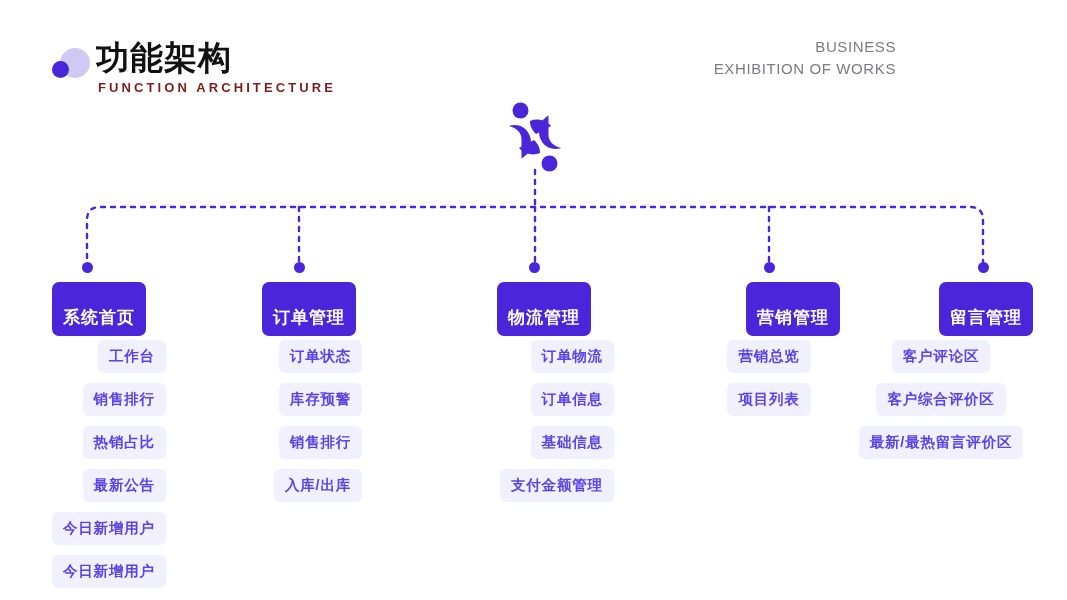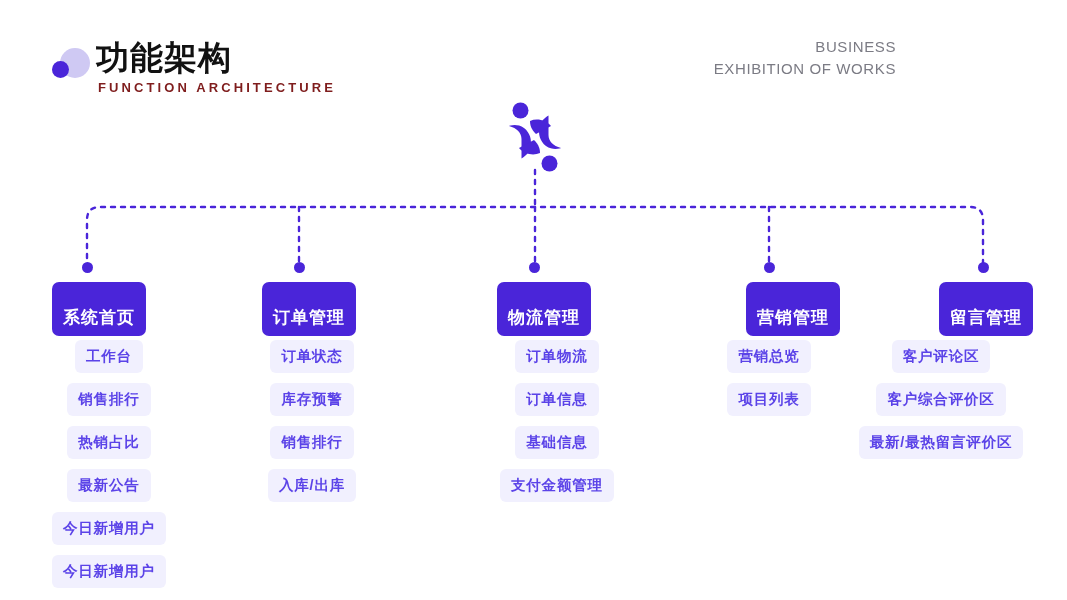--- a/index.html
+++ b/index.html
@@ -144,21 +144,21 @@
     background: #f1f0fe;
     color: #5b43e8;
     font-size: 14.5px;
     font-weight: bold;
     letter-spacing: 0.8px;
     padding: 6px 11px 7px 11px;
     border-radius: 6px;
     white-space: nowrap;
     line-height: 20px;
   }
-  .chips.align-left  { align-items: center; }
+  .chips.align-left  { align-items: flex-end; }
   .chips.align-center{ align-items: center; }
   .chips.align-right { align-items: center; }
 </style>
 </head>
 <body>
 
 <div id="page">
 
   <div class="header-logo">
     <div class="logo-mark">
@@ -209,21 +209,21 @@
       <div class="chip">热销占比</div>
       <div class="chip">最新公告</div>
       <div class="chip">今日新增用户</div>
       <div class="chip">今日新增用户</div>
     </div>
   </div>
 
   <div class="column" style="left:262px;">
     <div class="node-dot" style="left:32px;"></div>
     <div class="col-head" style="left:0px;">订单管理</div>
-    <div class="chips align-left" style="left:6px;">
+    <div class="chips align-left" style="left:12px;">
       <div class="chip">订单状态</div>
       <div class="chip">库存预警</div>
       <div class="chip">销售排行</div>
       <div class="chip">入库/出库</div>
     </div>
   </div>
 
   <div class="column" style="left:497px;">
     <div class="node-dot" style="left:32px;"></div>
     <div class="col-head" style="left:0px;">物流管理</div>

